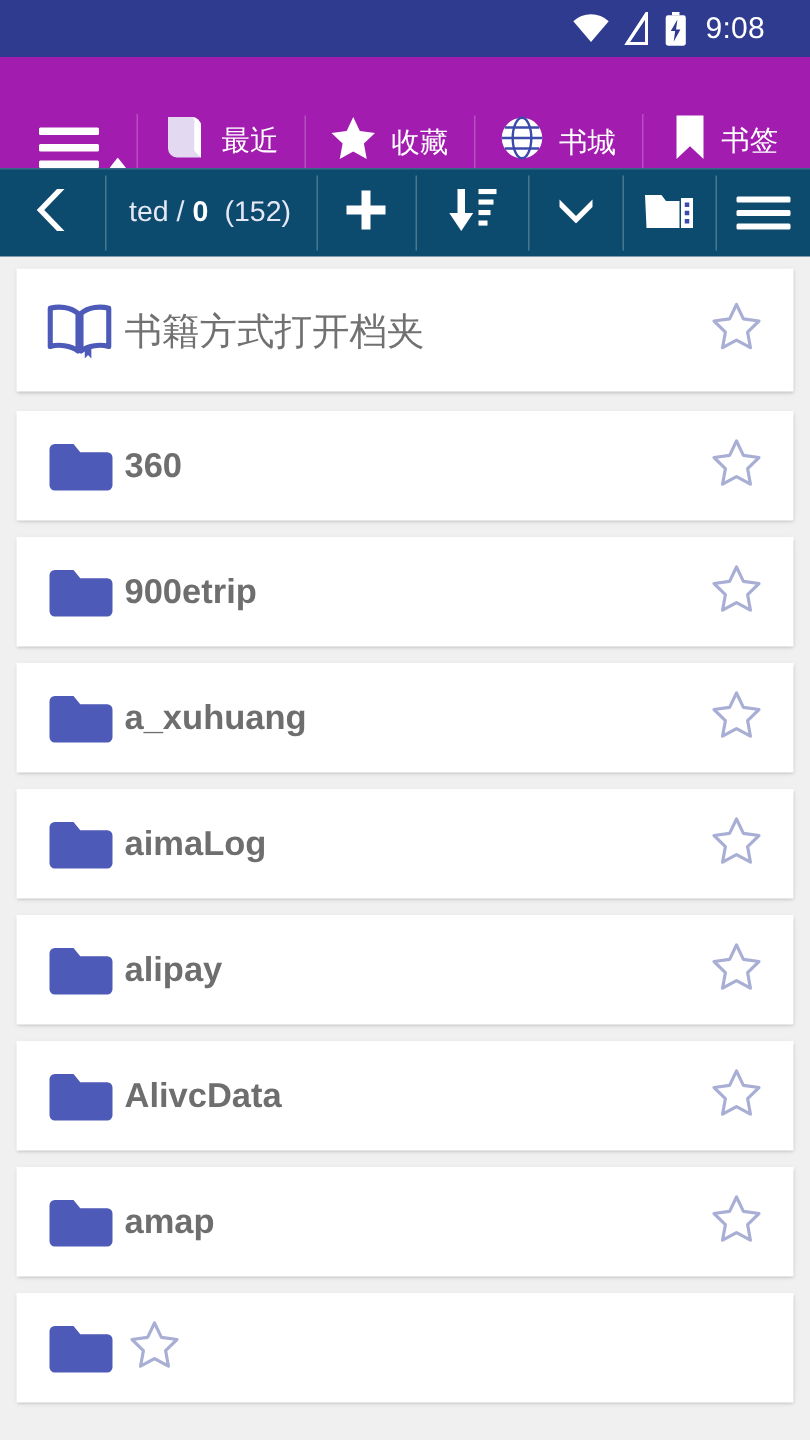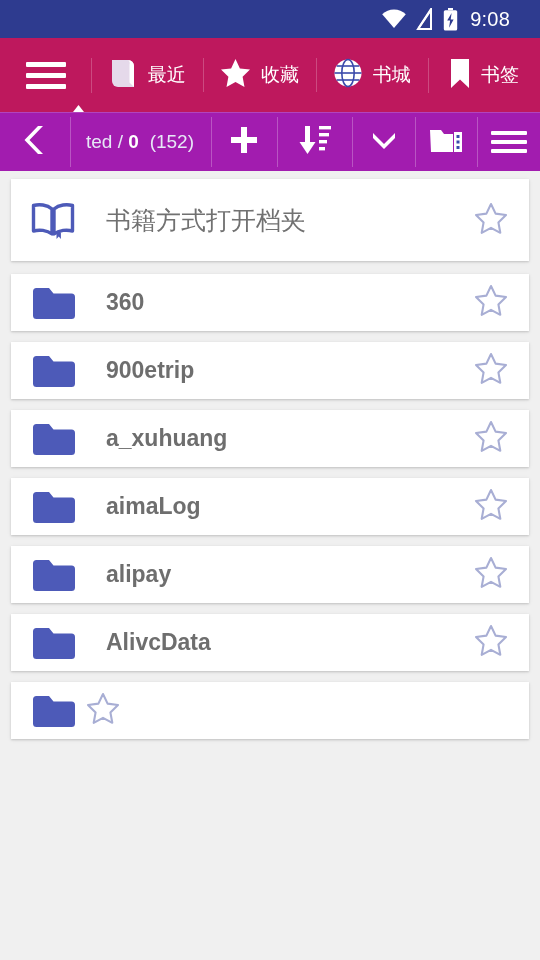--- a/index.html
+++ b/index.html
@@ -25,23 +25,23 @@
     color: #ffffff;
     font-size: 20px;
     font-weight: 400;
     letter-spacing: 0.2px;
     margin-left: 3px;
   }
 
   
   .nav-tabs {
     height: 74px;
-    background: #be185d;
-    display: flex;
-    align-items: center;
+    background: #a21caf;
+    display: flex;
+    align-items: flex-end;
     position: relative;
   }
   .nav-tab {
     flex: 1 1 0;
     display: flex;
     align-items: center;
     justify-content: center;
     gap: 10px;
     position: relative;
     cursor: pointer;
@@ -70,21 +70,21 @@
     clip-path: polygon(50% 0%, 100% 100%, 0% 100%);
   }
 
   
   .hamburger { width: 40px; display: flex; flex-direction: column; gap: 6px; }
   .hamburger span { display: block; height: 5px; background: #ffffff; border-radius: 1px; }
 
   
   .path-bar {
     height: 59px;
-    background: #a21caf;
+    background: #0c4a6e;
     display: flex;
     align-items: stretch;
     border-top: 1px solid rgba(255,255,255,0.18);
   }
   .pb-cell {
     display: flex;
     align-items: center;
     justify-content: center;
     position: relative;
     cursor: pointer;
@@ -115,35 +115,35 @@
 
   
   .list {
     height: calc(960px - 38px - 74px - 59px);
     overflow: hidden;
     padding: 8px 0 0 0;
   }
   .card {
     background: #ffffff;
     margin: 0 11px 11px 11px;
-    height: 57px;
+    height: 73px;
     display: flex;
     align-items: center;
     padding: 0 18px 0 20px;
     box-shadow: 0 1px 2px rgba(0,0,0,0.16), 0 1px 5px rgba(0,0,0,0.06);
     cursor: pointer;
   }
   .card.first { height: 82px; margin-bottom: 13px; }
   .card-icon { flex: 0 0 52px; display: flex; align-items: center; }
   .card-label {
     flex: 1 1 auto;
     color: #6e6e6e;
     font-size: 23px;
     font-weight: bold;
-    margin-left: 23px;
+    margin-left: 0;
     white-space: nowrap;
     overflow: hidden;
   }
   .card.first .card-label { font-weight: normal; color: #717171; font-size: 25px; }
   .card-star { flex: 0 0 40px; display: flex; align-items: center; justify-content: center; cursor: pointer; }
 </style>
 </head>
 <body>
 
 <div class="status-bar">
@@ -384,19 +384,32 @@
             <path d="M17 2 L21.6 11.6 L32 13 L24.4 20.4 L26.3 30.8 L17 25.8 L7.7 30.8 L9.6 20.4 L2 13 L12.4 11.6 Z" fill="none" stroke="#a8aed4" stroke-width="2.1" stroke-linejoin="round"></path>
           </svg></span>
       </span>
     </div>
     <div class="card">
       <span class="card-icon">
         <svg width="46" height="34" viewBox="0 0 46 34">
           <path d="M2 5.5 a3.5 3.5 0 0 1 3.5 -3.5 h12.5 l4.5 5.5 h18 a3.5 3.5 0 0 1 3.5 3.5 v18.5 a3.5 3.5 0 0 1 -3.5 3.5 h-35 a3.5 3.5 0 0 1 -3.5 -3.5 Z" fill="#4d5ab8"></path>
         </svg>
       </span>
+      <span class="card-label">amap</span>
+      <span class="card-star">
+        <span><svg width="34" height="33" viewBox="0 0 34 33">
+            <path d="M17 2 L21.6 11.6 L32 13 L24.4 20.4 L26.3 30.8 L17 25.8 L7.7 30.8 L9.6 20.4 L2 13 L12.4 11.6 Z" fill="none" stroke="#a8aed4" stroke-width="2.1" stroke-linejoin="round"></path>
+          </svg></span>
+      </span>
+    </div>
+    <div class="card">
+      <span class="card-icon">
+        <svg width="46" height="34" viewBox="0 0 46 34">
+          <path d="M2 5.5 a3.5 3.5 0 0 1 3.5 -3.5 h12.5 l4.5 5.5 h18 a3.5 3.5 0 0 1 3.5 3.5 v18.5 a3.5 3.5 0 0 1 -3.5 3.5 h-35 a3.5 3.5 0 0 1 -3.5 -3.5 Z" fill="#4d5ab8"></path>
+        </svg>
+      </span>
       <span class="card-star">
         <span><svg width="34" height="33" viewBox="0 0 34 33">
             <path d="M17 2 L21.6 11.6 L32 13 L24.4 20.4 L26.3 30.8 L17 25.8 L7.7 30.8 L9.6 20.4 L2 13 L12.4 11.6 Z" fill="none" stroke="#a8aed4" stroke-width="2.1" stroke-linejoin="round"></path>
           </svg></span>
       </span>
     </div>
   </div>
 
 </body></html>

